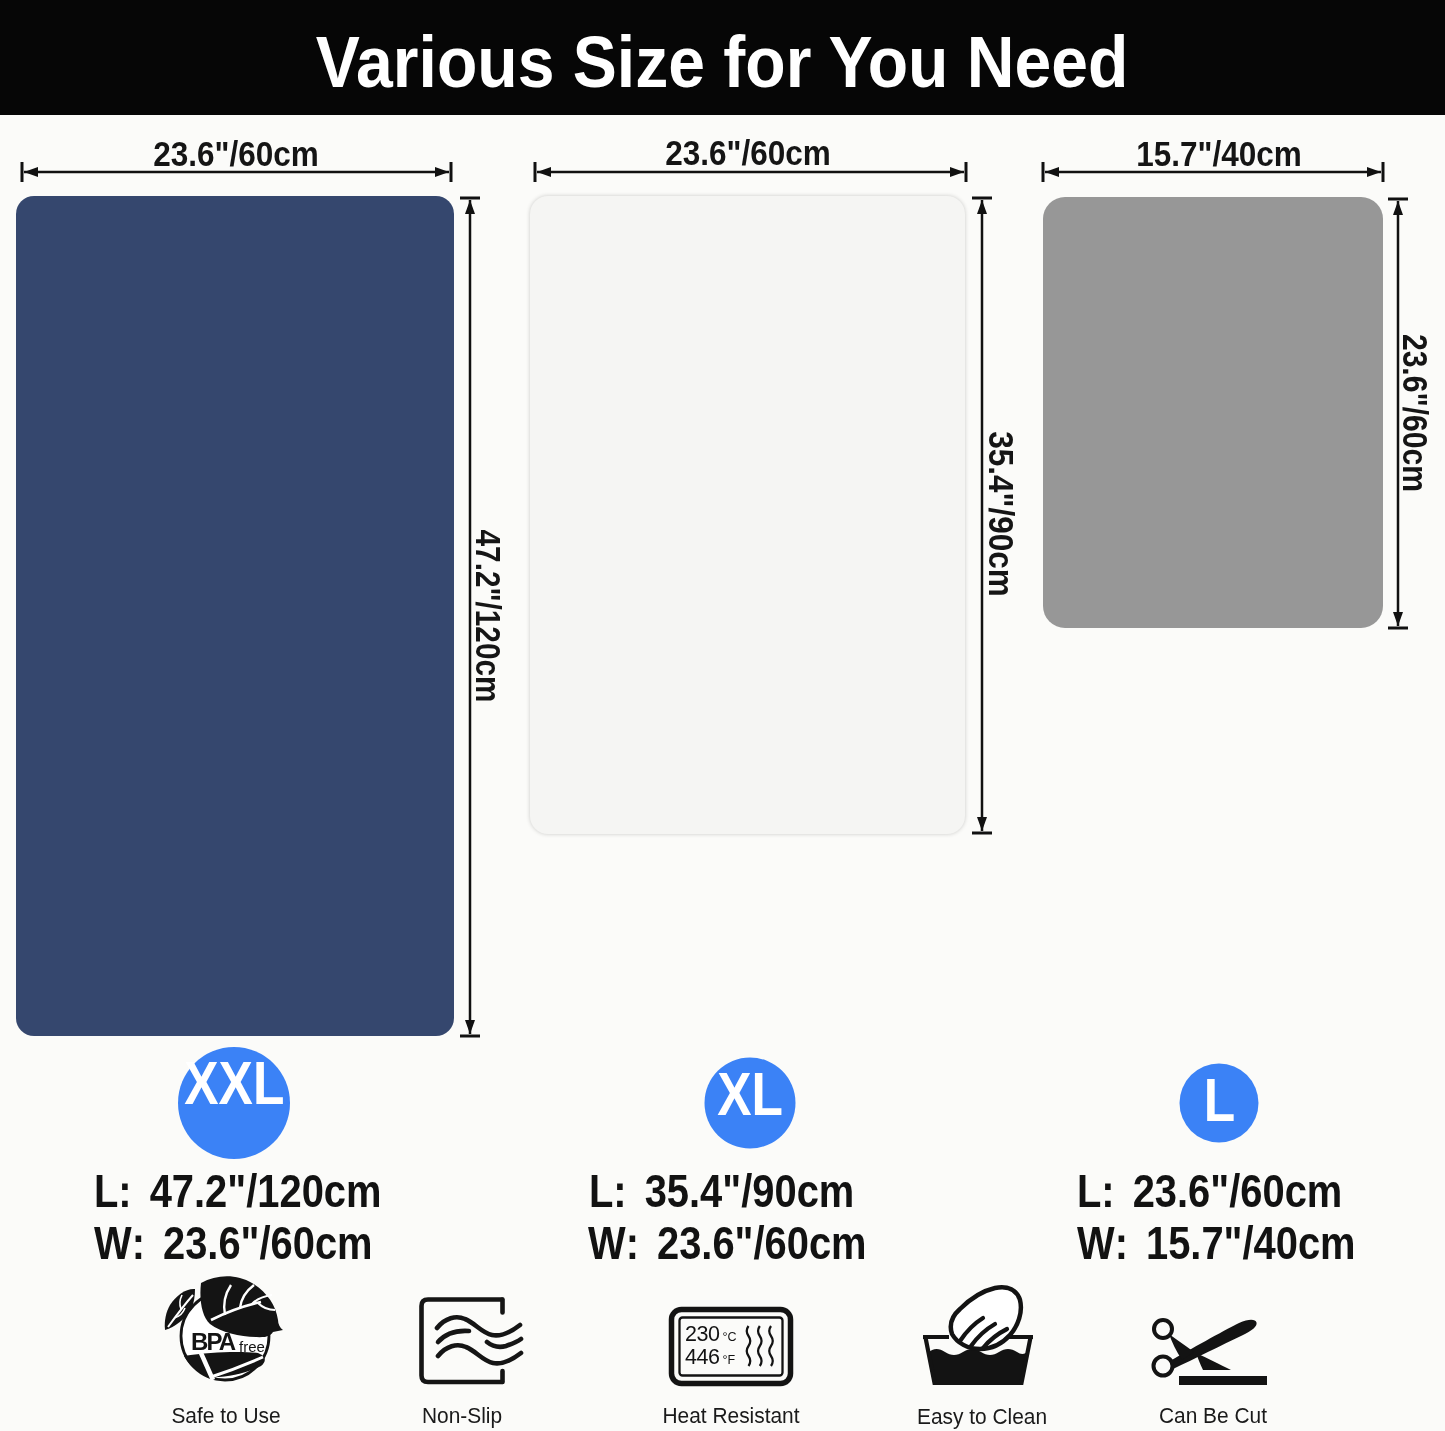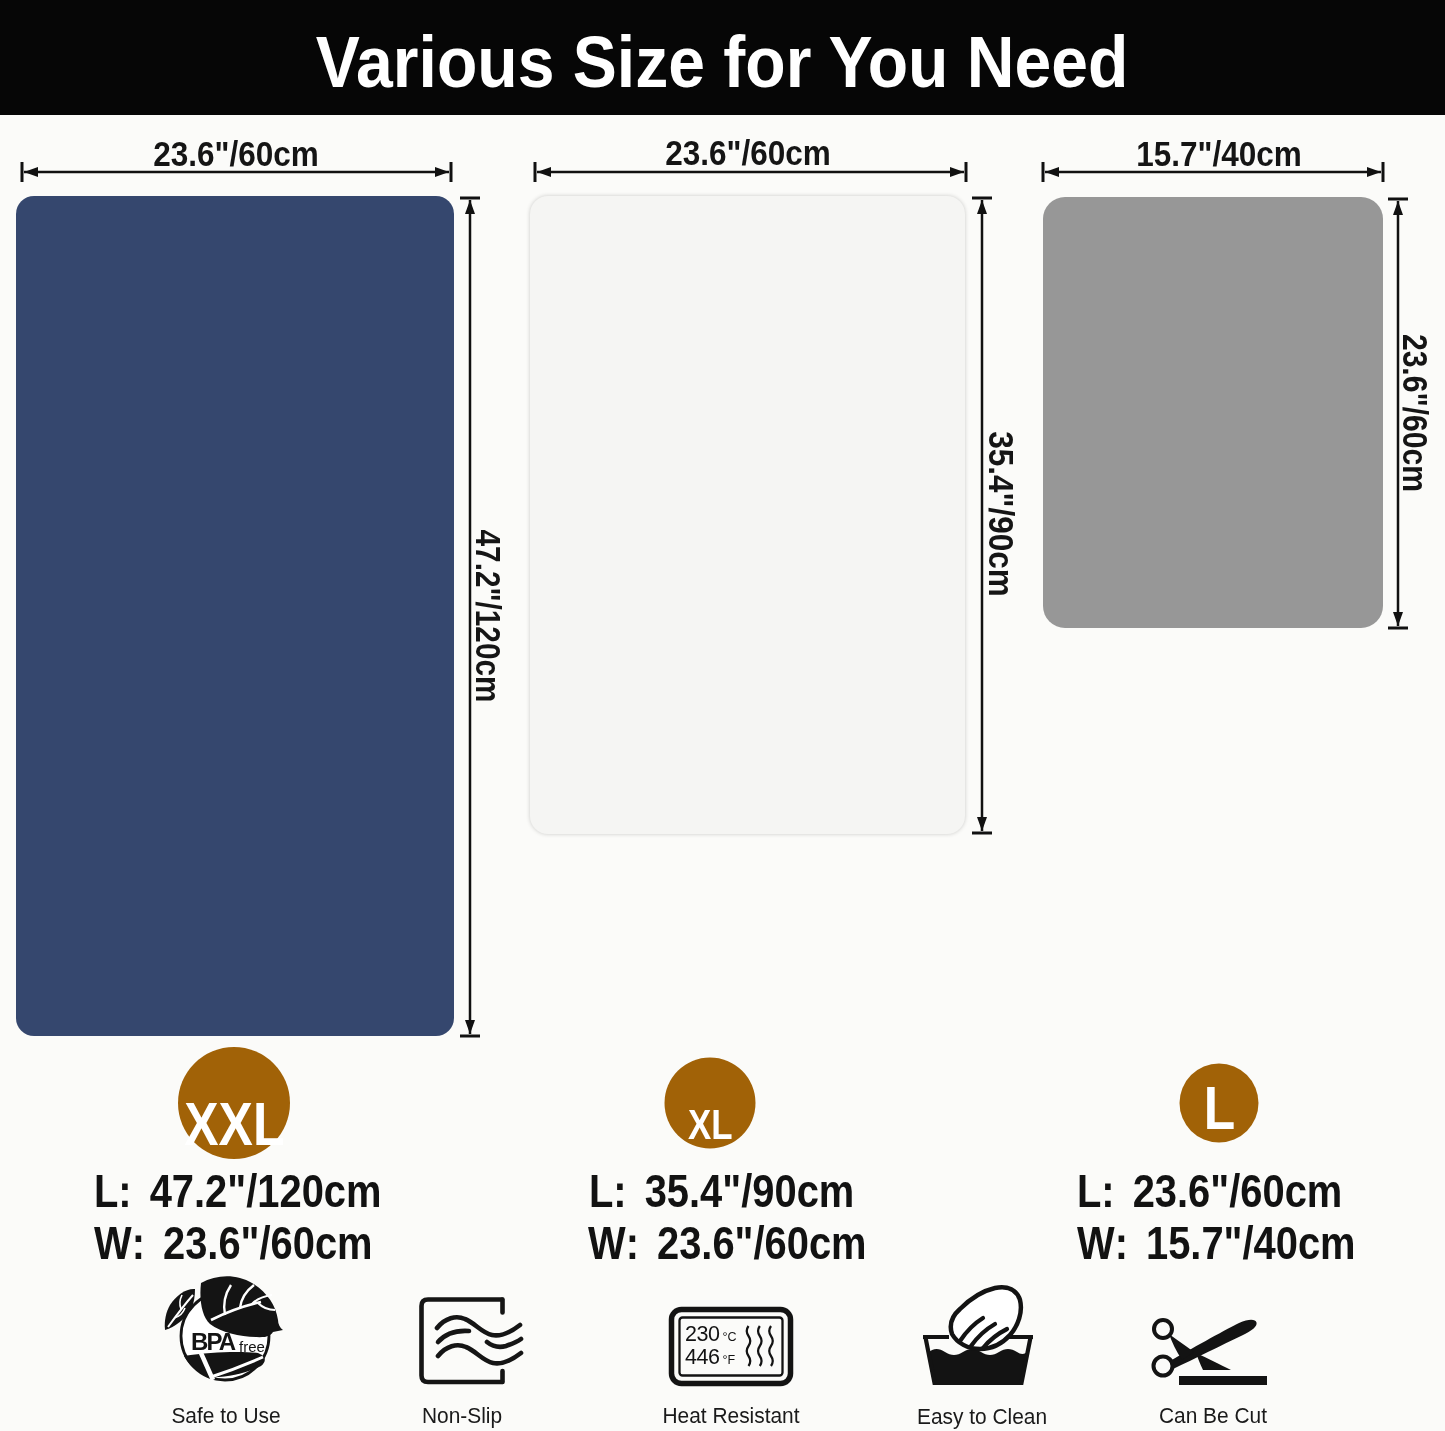--- a/index.html
+++ b/index.html
@@ -3,22 +3,22 @@
 <meta charset="utf-8">
 <style>
 html,body{margin:0;padding:0;}
 body{width:1445px;height:1431px;position:relative;background:#fbfbf9;
      font-family:"Liberation Sans",sans-serif;overflow:hidden;}
 .abs{position:absolute;}
 .dimtext{position:absolute;font-weight:700;font-size:35px;color:#151515;
          white-space:nowrap;transform:translate(-50%,-50%) scaleX(0.9);}
 .vtext{position:absolute;font-weight:700;font-size:35px;color:#151515;
        white-space:nowrap;transform:translate(-50%,-50%) rotate(90deg) scaleX(0.9);}
-.badge{position:absolute;background:#a16207;border-radius:50%;color:#fff;
-       font-weight:700;display:flex;align-items:flex-end;justify-content:center;
+.badge{position:absolute;background:#3b82f6;border-radius:50%;color:#fff;
+       font-weight:700;display:flex;align-items:flex-start;justify-content:center;
        transform:translate(-50%,-50%);}
 .badge span{display:inline-block;transform:scaleX(0.83);}
 .szline{position:absolute;font-weight:700;font-size:46px;color:#121212;
         white-space:nowrap;line-height:46px;transform:scaleX(0.867);
         transform-origin:0 50%;}
 .szline b{font-weight:700;letter-spacing:8px;}
 .caption{position:absolute;font-size:22px;font-weight:400;color:#1a1a1a;white-space:nowrap;
          transform:translate(-50%,-50%) scaleX(0.95);}
 </style>
 </head>
@@ -96,21 +96,21 @@
 <path d="M1398,201 L1393,215 L1403,215 Z" stroke="none"></path>
 <path d="M1398,626 L1393,612 L1403,612 Z" stroke="none"></path>
 </g>
 </g>
 </svg>
 
 <div class="badge" style="left:234px;top:1103px;width:112px;height:112px;font-size:62px;">
     <span>XXL</span>
   </div>
 
-<div class="badge" style="left:710px;top:1103px;width:91px;height:91px;font-size:42px;">
+<div class="badge" style="left:750px;top:1103px;width:91px;height:91px;font-size:62px;">
     <span>XL</span>
   </div>
 
 <div class="badge" style="left:1219px;top:1103px;width:79px;height:79px;font-size:62px;">
     <span>L</span>
   </div>
 
 <div class="szline" style="left:94px;top:1168px;">L<b>:</b> 47.2"/120cm</div>
 
 <div class="szline" style="left:94px;top:1220px;">W<b>:</b> 23.6"/60cm</div>

